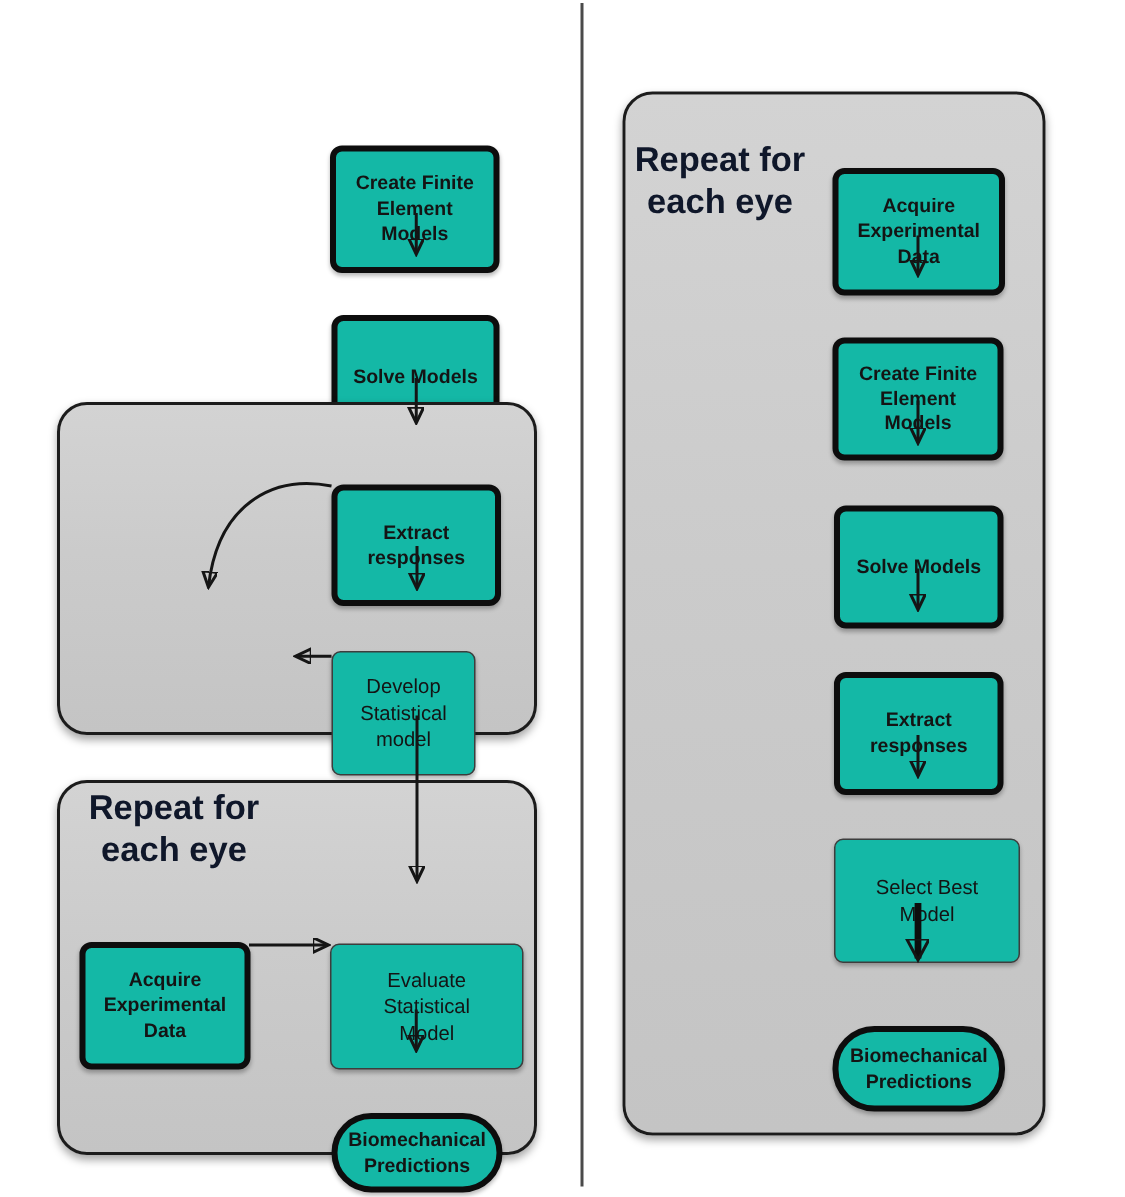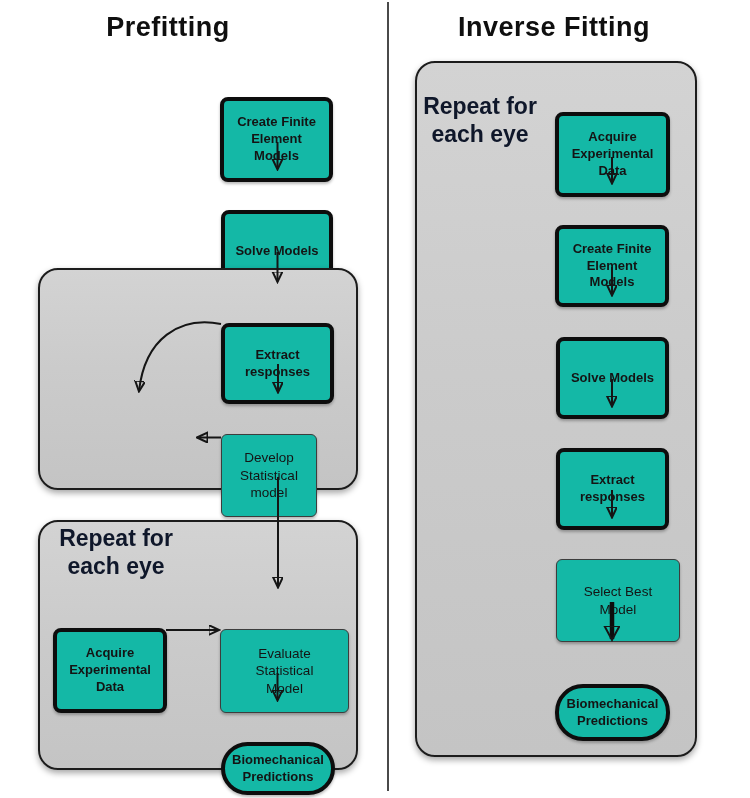--- a/index.html
+++ b/index.html
@@ -35,21 +35,20 @@
   svg.arrows path { fill:none; stroke:#151515; stroke-width:2; }
   svg.arrows path.thickline { stroke-width:4.5; stroke:#0d0d0d; }
 </style>
 </head>
 <body>
 
 <div class="canvas">
 
   <div class="divider"></div>
 
-  <div class="title" style="left:58px; top:12px; width:220px;">Prefitting</div>
 
   <div class="node thick" style="left:220px; top:57px; width:113px; height:85px;">Create Finite
 Element
 Models</div>
 
   <div class="node thick" style="left:221px; top:170px; width:112px; height:82px;">Solve Models</div>
 
   <div class="panel" style="left:38px; top:268px; width:320px; height:222px;"></div>
 
   <div class="node thick" style="left:221px; top:283px; width:113px; height:81px;">Extract
@@ -69,21 +68,20 @@
 Experimental
 Data</div>
 
   <div class="node thin" style="left:220px; top:589px; width:129px; height:84px;">Evaluate
 Statistical
 Model</div>
 
   <div class="node pill" style="left:221px; top:702px; width:114px; height:53px;">Biomechanical
 Predictions</div>
 
-  <div class="title" style="left:424px; top:12px; width:260px;">Inverse Fitting</div>
 
   <div class="panel" style="left:415px; top:61px; width:282px; height:696px;"></div>
 
   <div class="repeat" style="left:420px; top:92px; width:120px;">Repeat for
 each eye</div>
 
   <div class="node thick" style="left:555px; top:72px; width:115px; height:85px;">Acquire
 Experimental
 Data</div>
 

